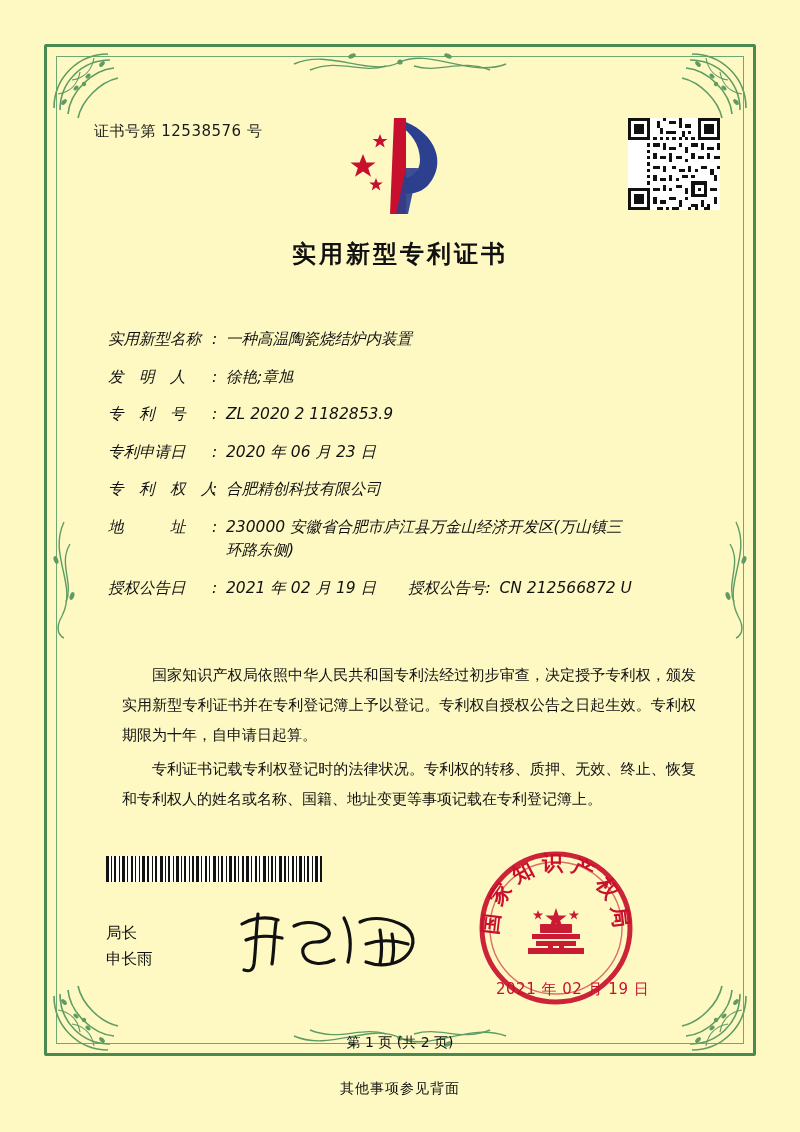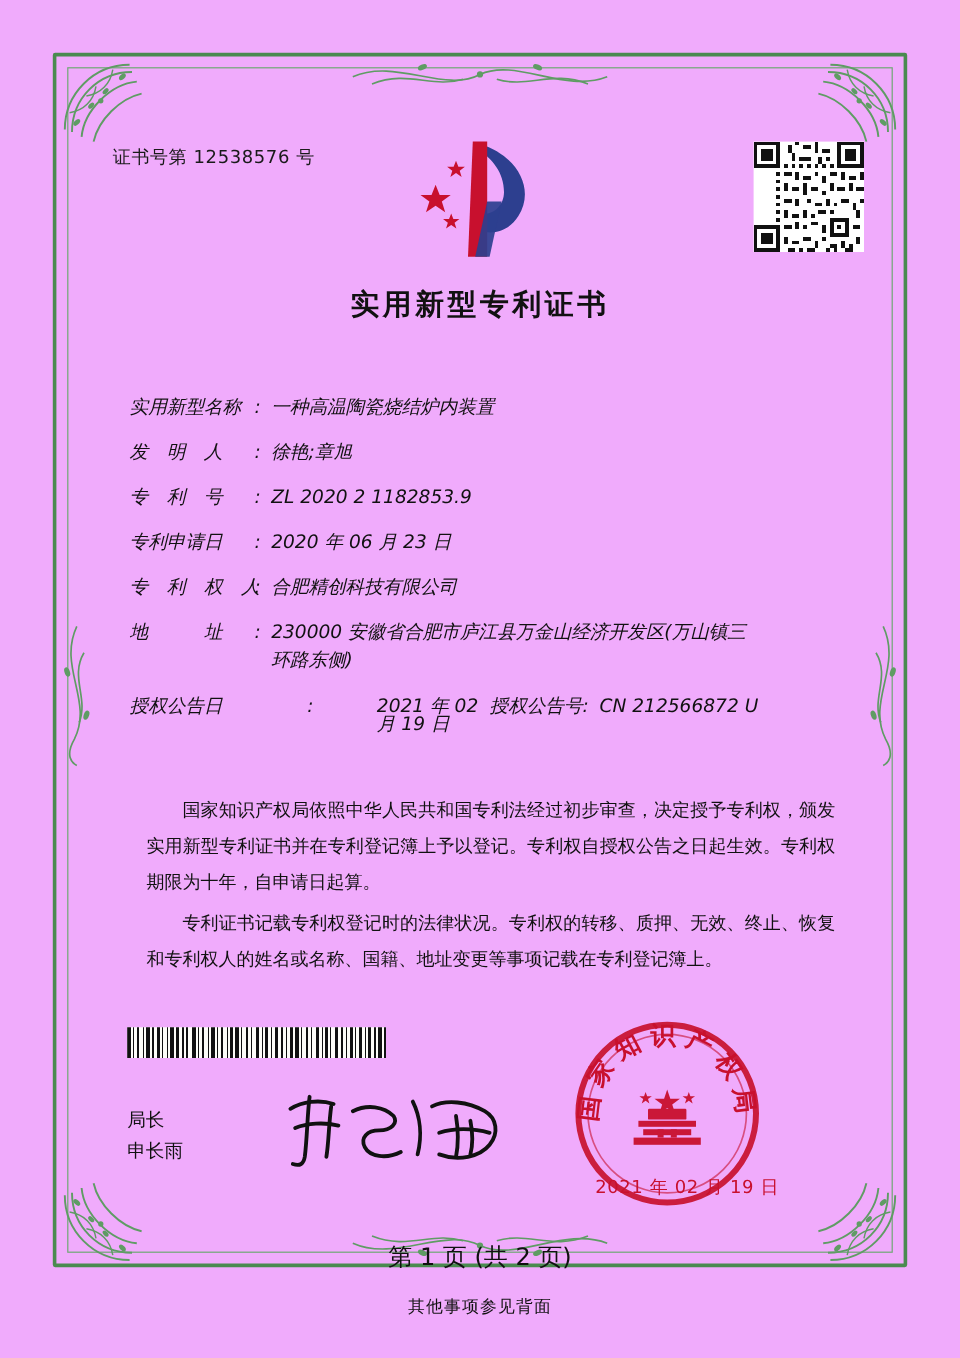--- a/index.html
+++ b/index.html
@@ -12,21 +12,21 @@
     font-family: "DejaVu Sans", "Liberation Sans", sans-serif;
     position: relative;
     overflow: hidden;
   }
 
   
   .page {
     position: absolute;
     left: 0; top: 0;
     width: 800px; height: 1132px;
-    background: #f0abfc;
+    background: #fef9c3;
   }
 
   
   .frame-outer {
     position: absolute;
     left: 44px; top: 44px;
     width: 712px; height: 1012px;
     border: 3px solid #4a8a50;
     border-radius: 2px;
   }
@@ -145,21 +145,20 @@
   .f-value .line2 {
     display: block;
     margin-top: 8px;
     margin-left: 0px;
   }
 
   
   .field-row.two .left-part {
     display: flex;
     flex: 0 0 300px;
-    gap: 44px;
   }
   .field-row.two .right-part {
     display: flex;
     flex: 1 1 auto;
   }
   .rp-label { white-space: pre; }
 
   
   .paras {
     position: absolute;
@@ -208,21 +207,21 @@
     letter-spacing: 0.5px;
     font-weight: 500;
   }
 
   
   .page-num {
     position: absolute;
     left: 0; top: 1034px;
     width: 800px;
     text-align: center;
-    font-size: 20px;
+    font-size: 14px;
     color: #111;
   }
   .footer-note {
     position: absolute;
     left: 0; top: 1080px;
     width: 800px;
     text-align: center;
     font-size: 14px;
     color: #111;
     letter-spacing: 1px;

